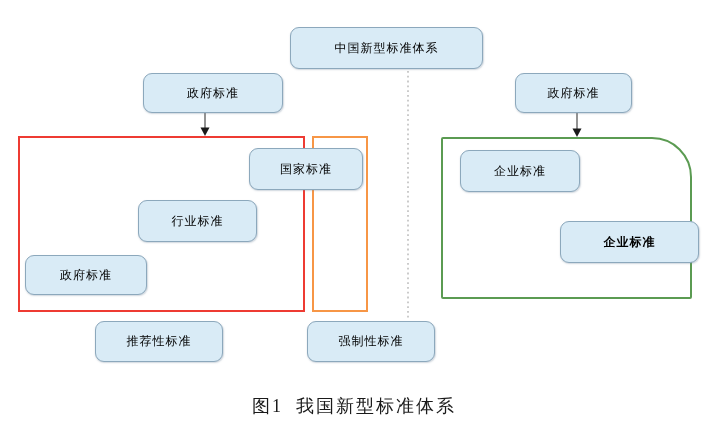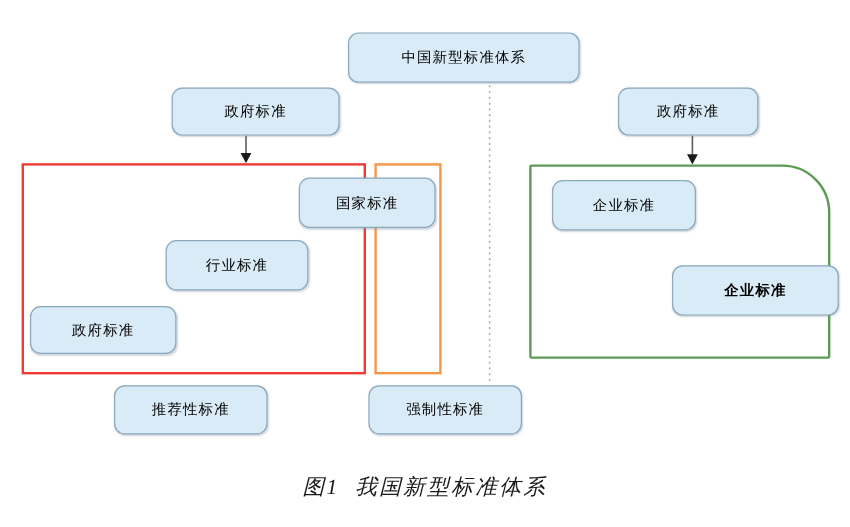--- a/index.html
+++ b/index.html
@@ -70,21 +70,20 @@
   .node.recommended { left: 95px;  top: 321px; width: 128px; height: 41px; text-align: right; }
   .node.mandatory   { left: 307px; top: 321px; width: 128px; height: 41px; font-family: Liberation Serif, serif; }
   
   .caption {
     position: absolute;
     left: 0;
     top: 394px;
     width: 708px;
     text-align: center;
     font-family: "Liberation Serif", serif;
-    font-style: italic;
     font-size: 18px;
     letter-spacing: 2px;
     color: #1a1a1a;
     white-space: pre;
     z-index: 3;
   }
 </style>
 </head>
 <body>
 

